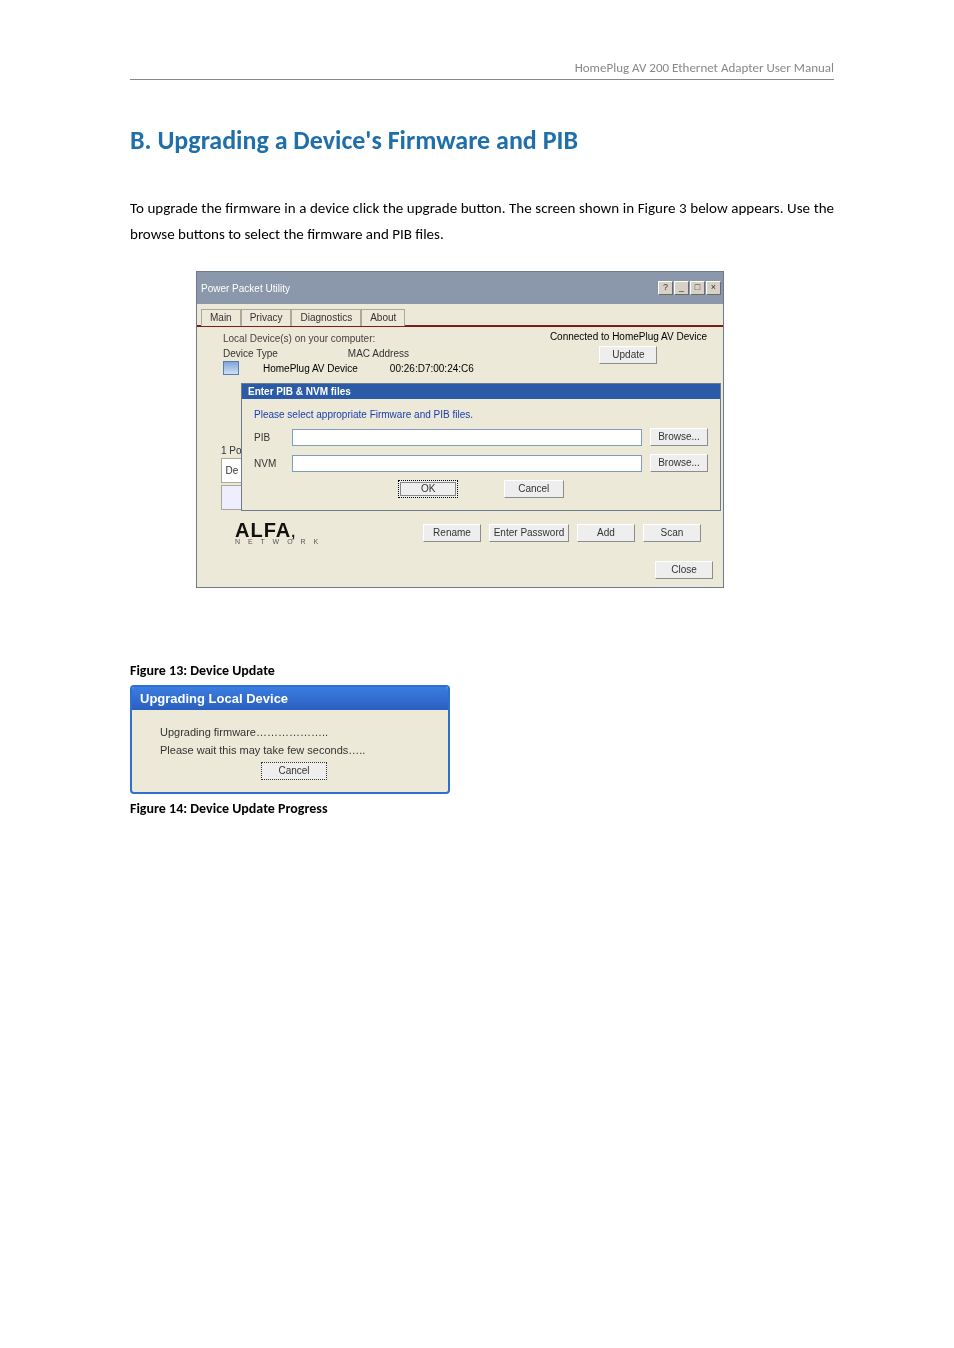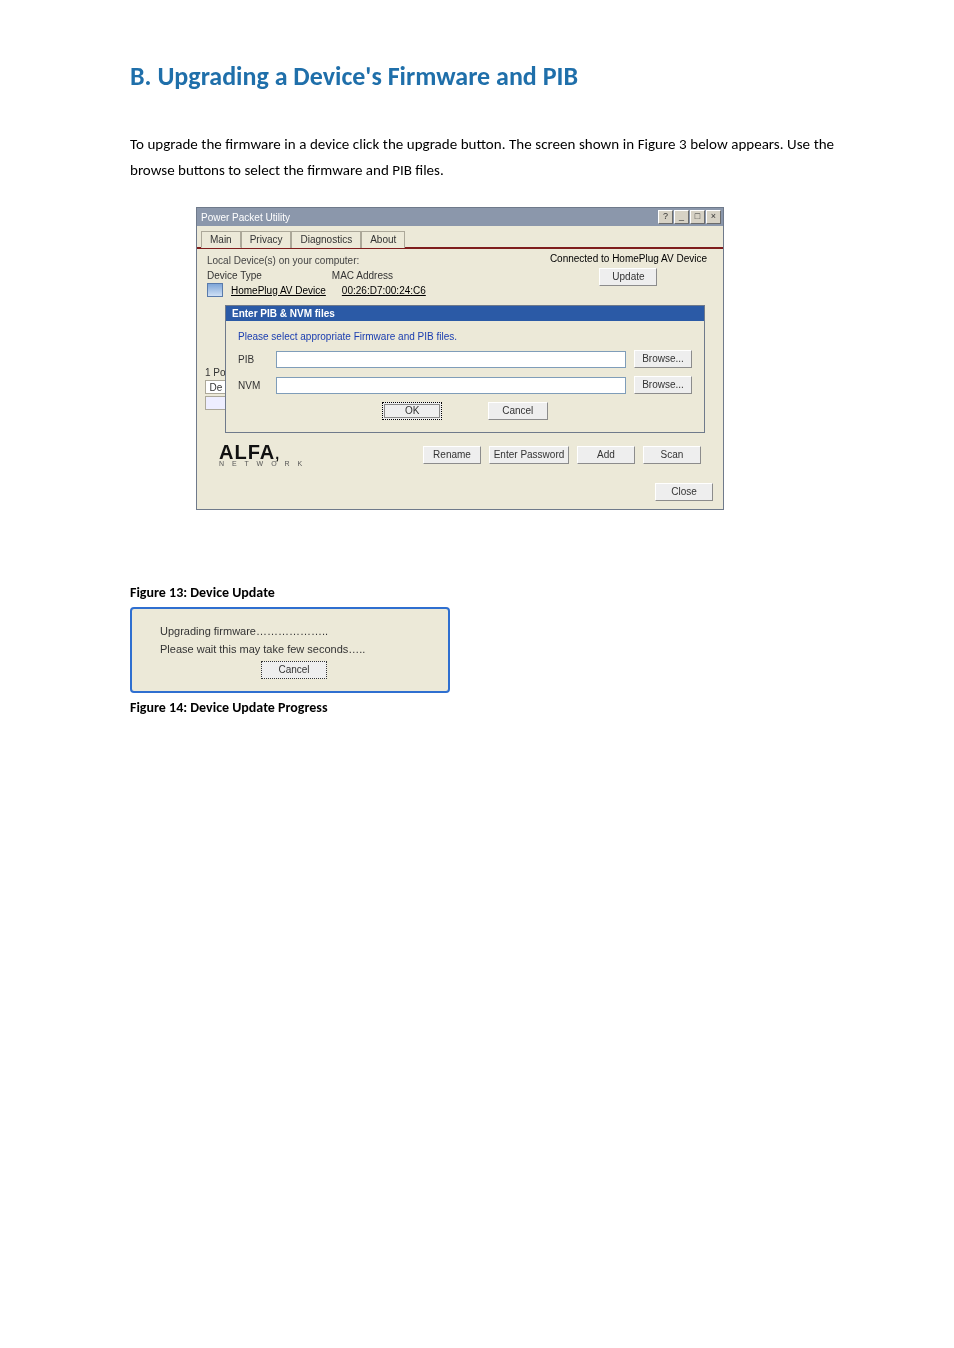--- a/index.html
+++ b/index.html
@@ -44,21 +44,21 @@
     width: 528px;
     margin: 0 0 8px 66px;
     font-family: Tahoma, Arial, sans-serif;
     font-size: 10px;
     border: 1px solid #6f7a8b;
     background: #ece9d8;
   }
   .titlebar {
     background: #8b97ab;
     color: #fff;
-    height: 18px;
+    height: 32px;
     display: flex;
     align-items: center;
     padding: 0 2px 0 4px;
   }
   .titlebar .title { flex: 1; font-size: 10px; }
   .titlebar .btns { display: flex; gap: 1px; }
   .titlebar .tb-btn {
     width: 15px; height: 14px;
     background: #d7d2c5;
     border: 1px solid #fff;
@@ -76,24 +76,24 @@
     border-bottom: none;
     background: #ece9d8;
     position: relative;
     top: 1px;
     color:#333;
   }
   .tab.active {
     background:#ece9d8;
     border-bottom:1px solid #ece9d8;
   }
-  .panel { padding: 6px 10px 10px 10px; position: relative; }
+  .panel { padding: 6px 10px 10px 10px; position: relative; margin-left: 16px; }
   .subtext { color:#444; font-size:10px; margin-bottom:4px; }
   .grid-head { display:flex; gap:70px; margin-bottom:2px; color:#333; }
-  .dev-row { display:flex; align-items:center; gap:8px; margin-bottom:8px;text-decoration:underline;}
+  .dev-row { display:flex; align-items:center; gap:24px; margin-bottom:8px;}
   .dev-icon {
     width:16px;height:14px;
     background:linear-gradient(#7fa6d8,#cfe0f5);
     border:1px solid #5a7bab;
   }
   .connect-block { position:absolute; right:16px; top:4px; text-align:center;}
   .win-btn {
     display:inline-block; min-width:58px; height:18px;
     border:1px solid #8c8c8c; background:#eee;
     border-top-color:#fff; border-left-color:#fff;
@@ -116,21 +116,21 @@
   .file-row{ display:flex; align-items:center; gap:8px; margin-bottom:8px;}
   .file-row label{ width:30px; color:#333;}
   .file-input{
     flex:1; height:17px; background:#fff; border:1px solid #7f9db9;
   }
   .left-frag {
     position:absolute; left:8px; top:118px;
     font-size:10px; color:#333;
   }
   .left-frag .cell{
-    border:1px solid #aca899; background:#fff; width:22px; height:14px;
+    border:1px solid #aca899; background:#fff; width:22px; height:25px;
     display:flex; align-items:center; justify-content:center;
     margin-top:2px;
   }
   .bottom-row {
     display:flex; align-items:center; justify-content:space-between;
     padding:10px 12px 0 12px;
   }
   .logo {
     font-family: Arial Black, Arial, sans-serif;
     font-weight:900; font-size:20px; color:#111; letter-spacing:1px;
@@ -158,20 +158,21 @@
   }
   .dlg14-body{ padding:16px 20px 12px 28px; color:#333;}
   .dlg14-body p{ margin-bottom:6px; font-size:11px;}
   .dlg14 .center{ text-align:center; margin-top:6px;}
   .dlg14 .win-btn{ border:1px dotted #333; min-width:66px;}
 </style>
 </head>
 <body>
 
 <div class="page">
+  <div class="header-right">HomePlug AV 200 Ethernet Adapter  User Manual</div>
 
   <h2 class="section-heading">B. Upgrading a Device's Firmware and PIB</h2>
 
   <p class="body-text">To upgrade the firmware in a device click the upgrade button. The screen shown in Figure 3 below appears. Use the browse buttons to select the firmware and PIB files.</p>
 
   <div class="win">
     <div class="titlebar">
       <span class="title">Power Packet Utility</span>
       <div class="btns">
         <div class="tb-btn">?</div>
@@ -245,20 +246,21 @@
     </div>
     <div class="close-row">
       <span class="win-btn">Close</span>
     </div>
   </div>
 
   <div style="height:60px;"></div>
   <div class="figure-caption">Figure 13: Device Update</div>
 
   <div class="dlg14">
+    <div class="dlg14-title">Upgrading Local Device</div>
     <div class="dlg14-body">
       <p>Upgrading firmware………………..</p>
       <p>Please wait this may take few seconds…..</p>
       <div class="center">
         <span class="win-btn">Cancel</span>
       </div>
     </div>
   </div>
   <div class="figure-caption">Figure 14: Device Update Progress</div>
 </div>

